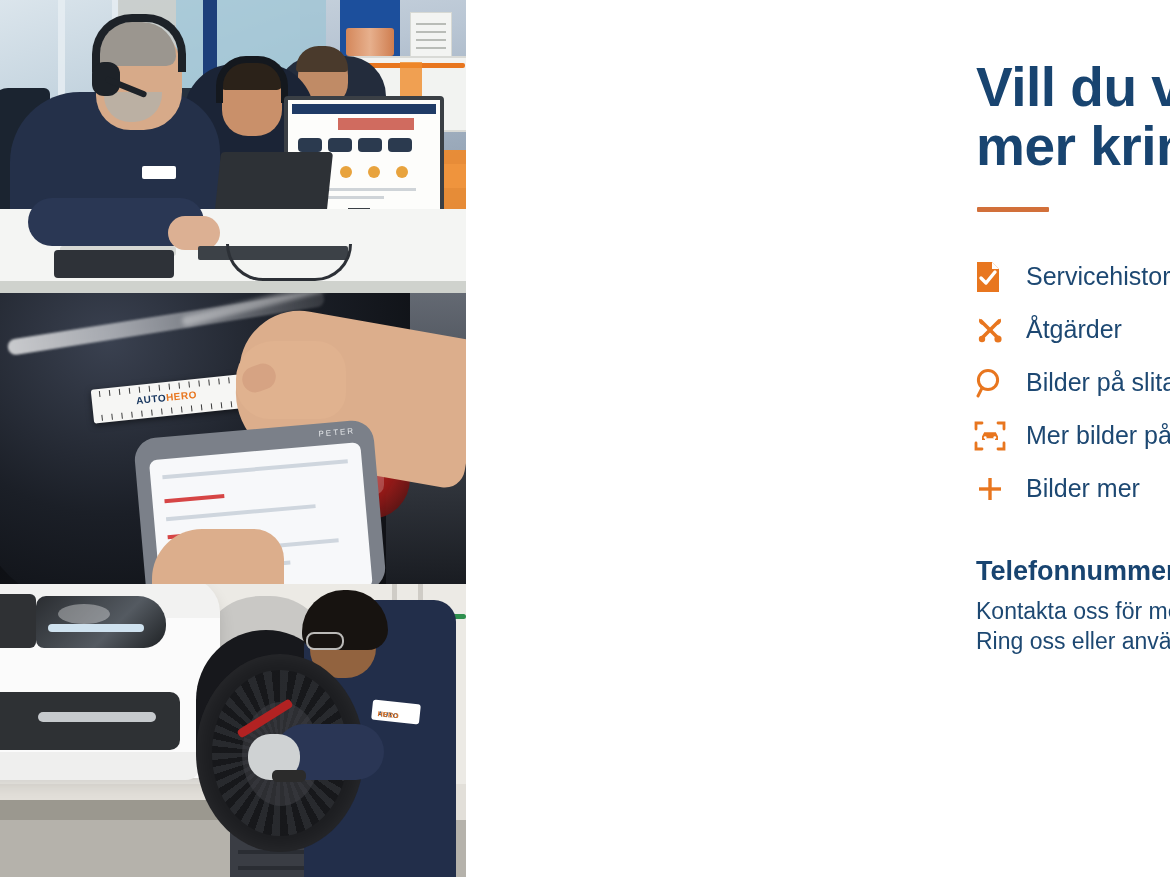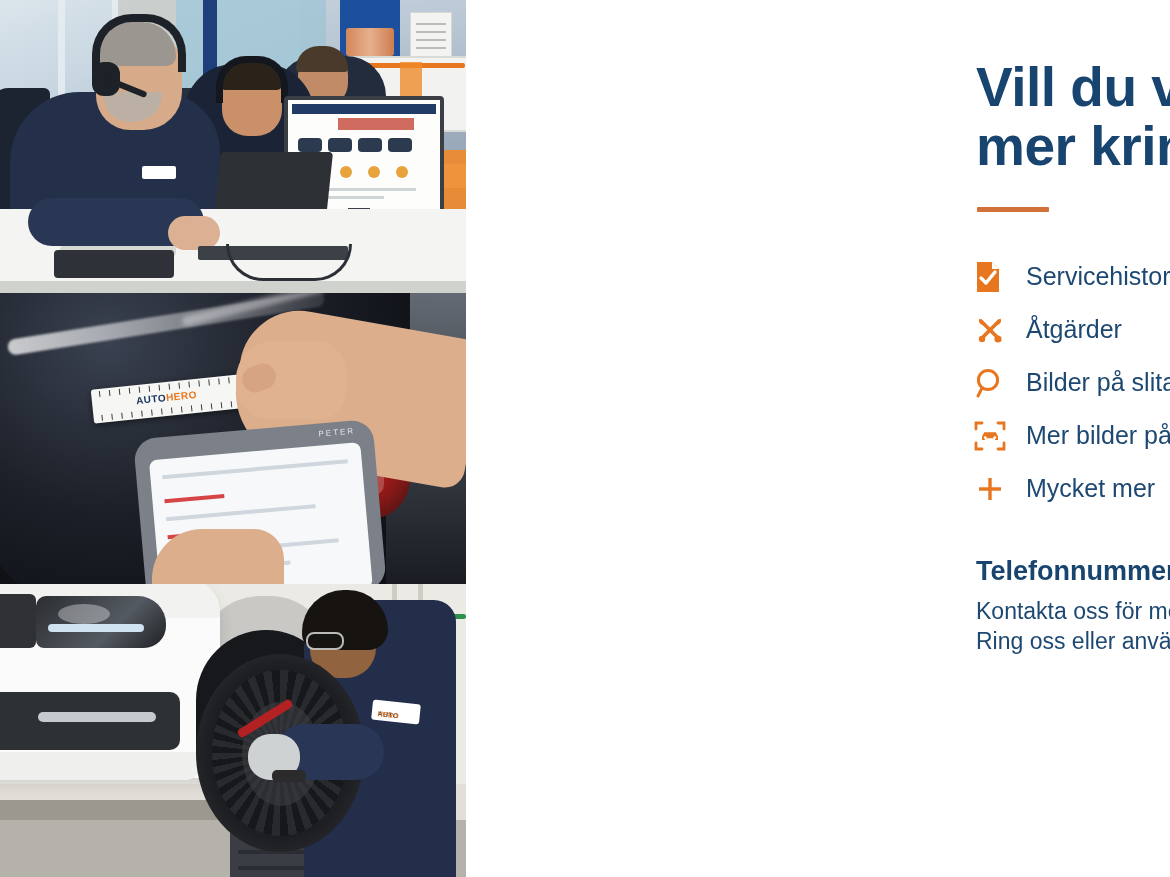--- a/index.html
+++ b/index.html
@@ -392,21 +392,21 @@
 
       <div class="feat">
         <span class="feat-ico">
           <svg width="32" height="32" viewBox="0 0 32 32">
             <g stroke="#E8761F" stroke-width="3.4" stroke-linecap="butt">
               <line x1="16" y1="5" x2="16" y2="27"></line>
               <line x1="5" y1="16" x2="27" y2="16"></line>
             </g>
           </svg>
         </span>
-        <span class="feat-label">Mycket mer</span>
+        <span class="feat-label">Bilder mer</span>
       </div>
     </div>
 
     <div class="contact">
       <div class="phone">
         <span>Telefonnummer:</span>
         
       </div>
       <div class="cline">Kontakta oss för mer information!</div>
       <div class="cline">Ring oss eller använd kontaktformuläret.</div>

